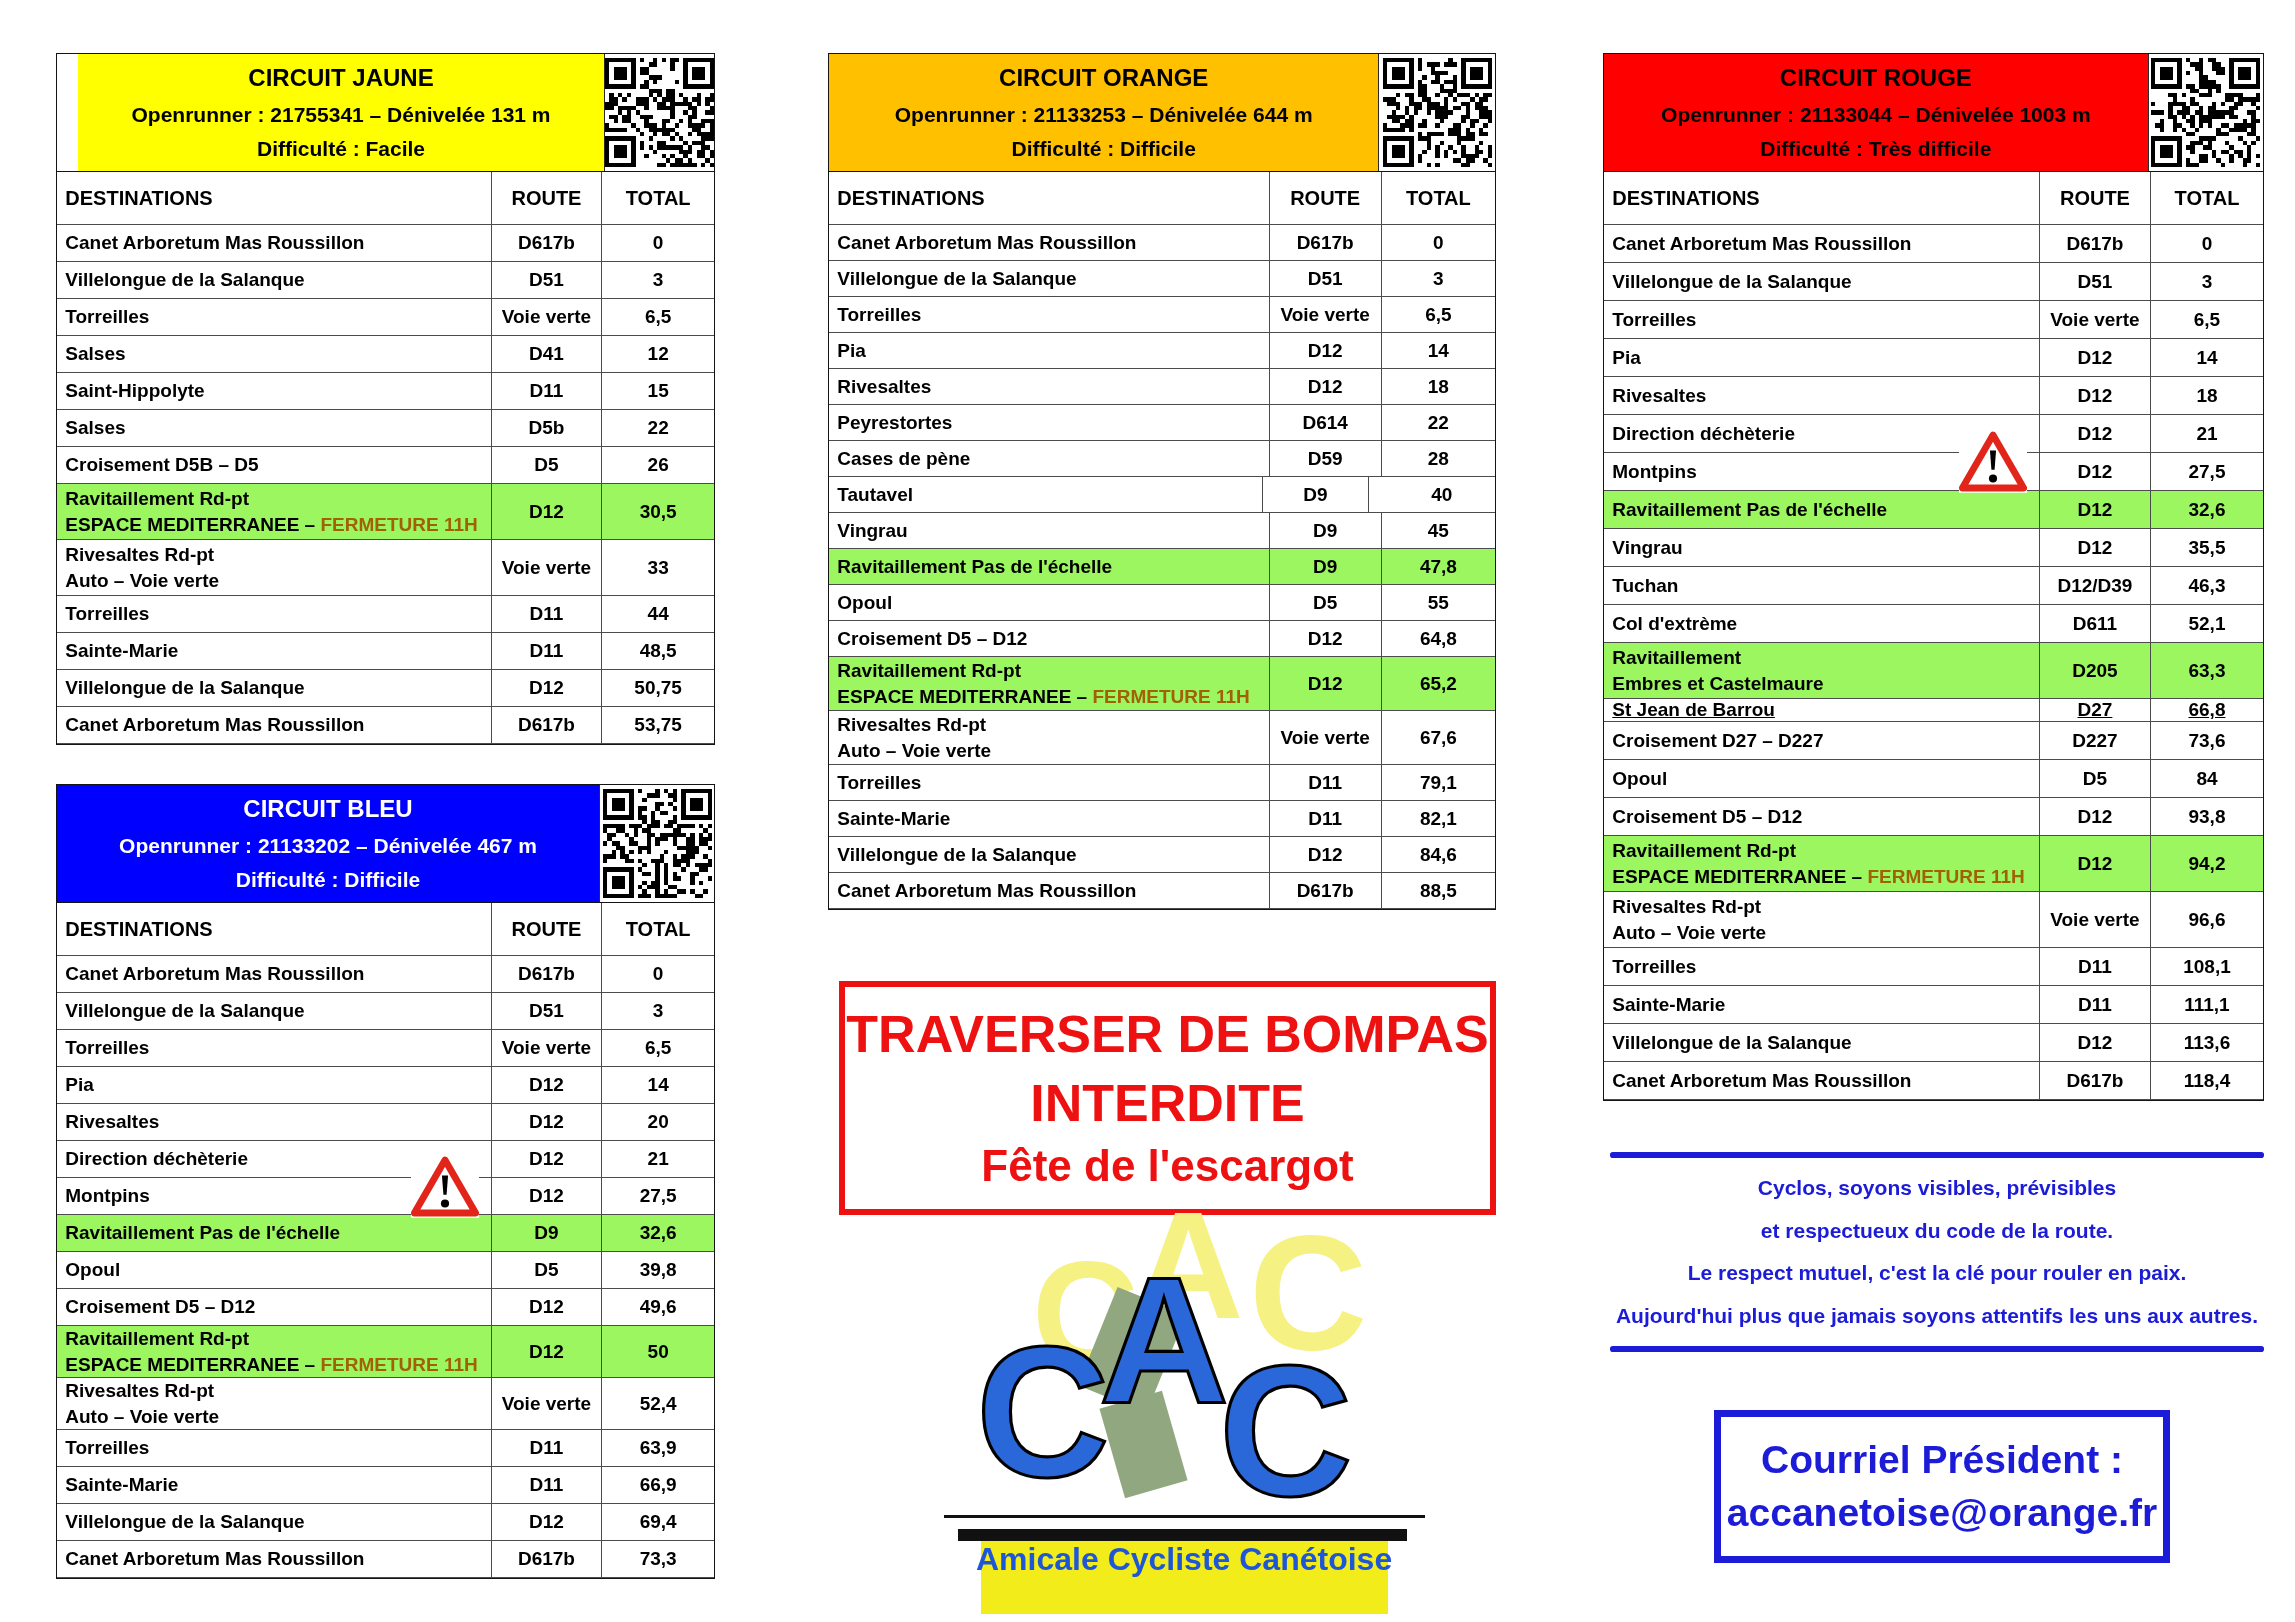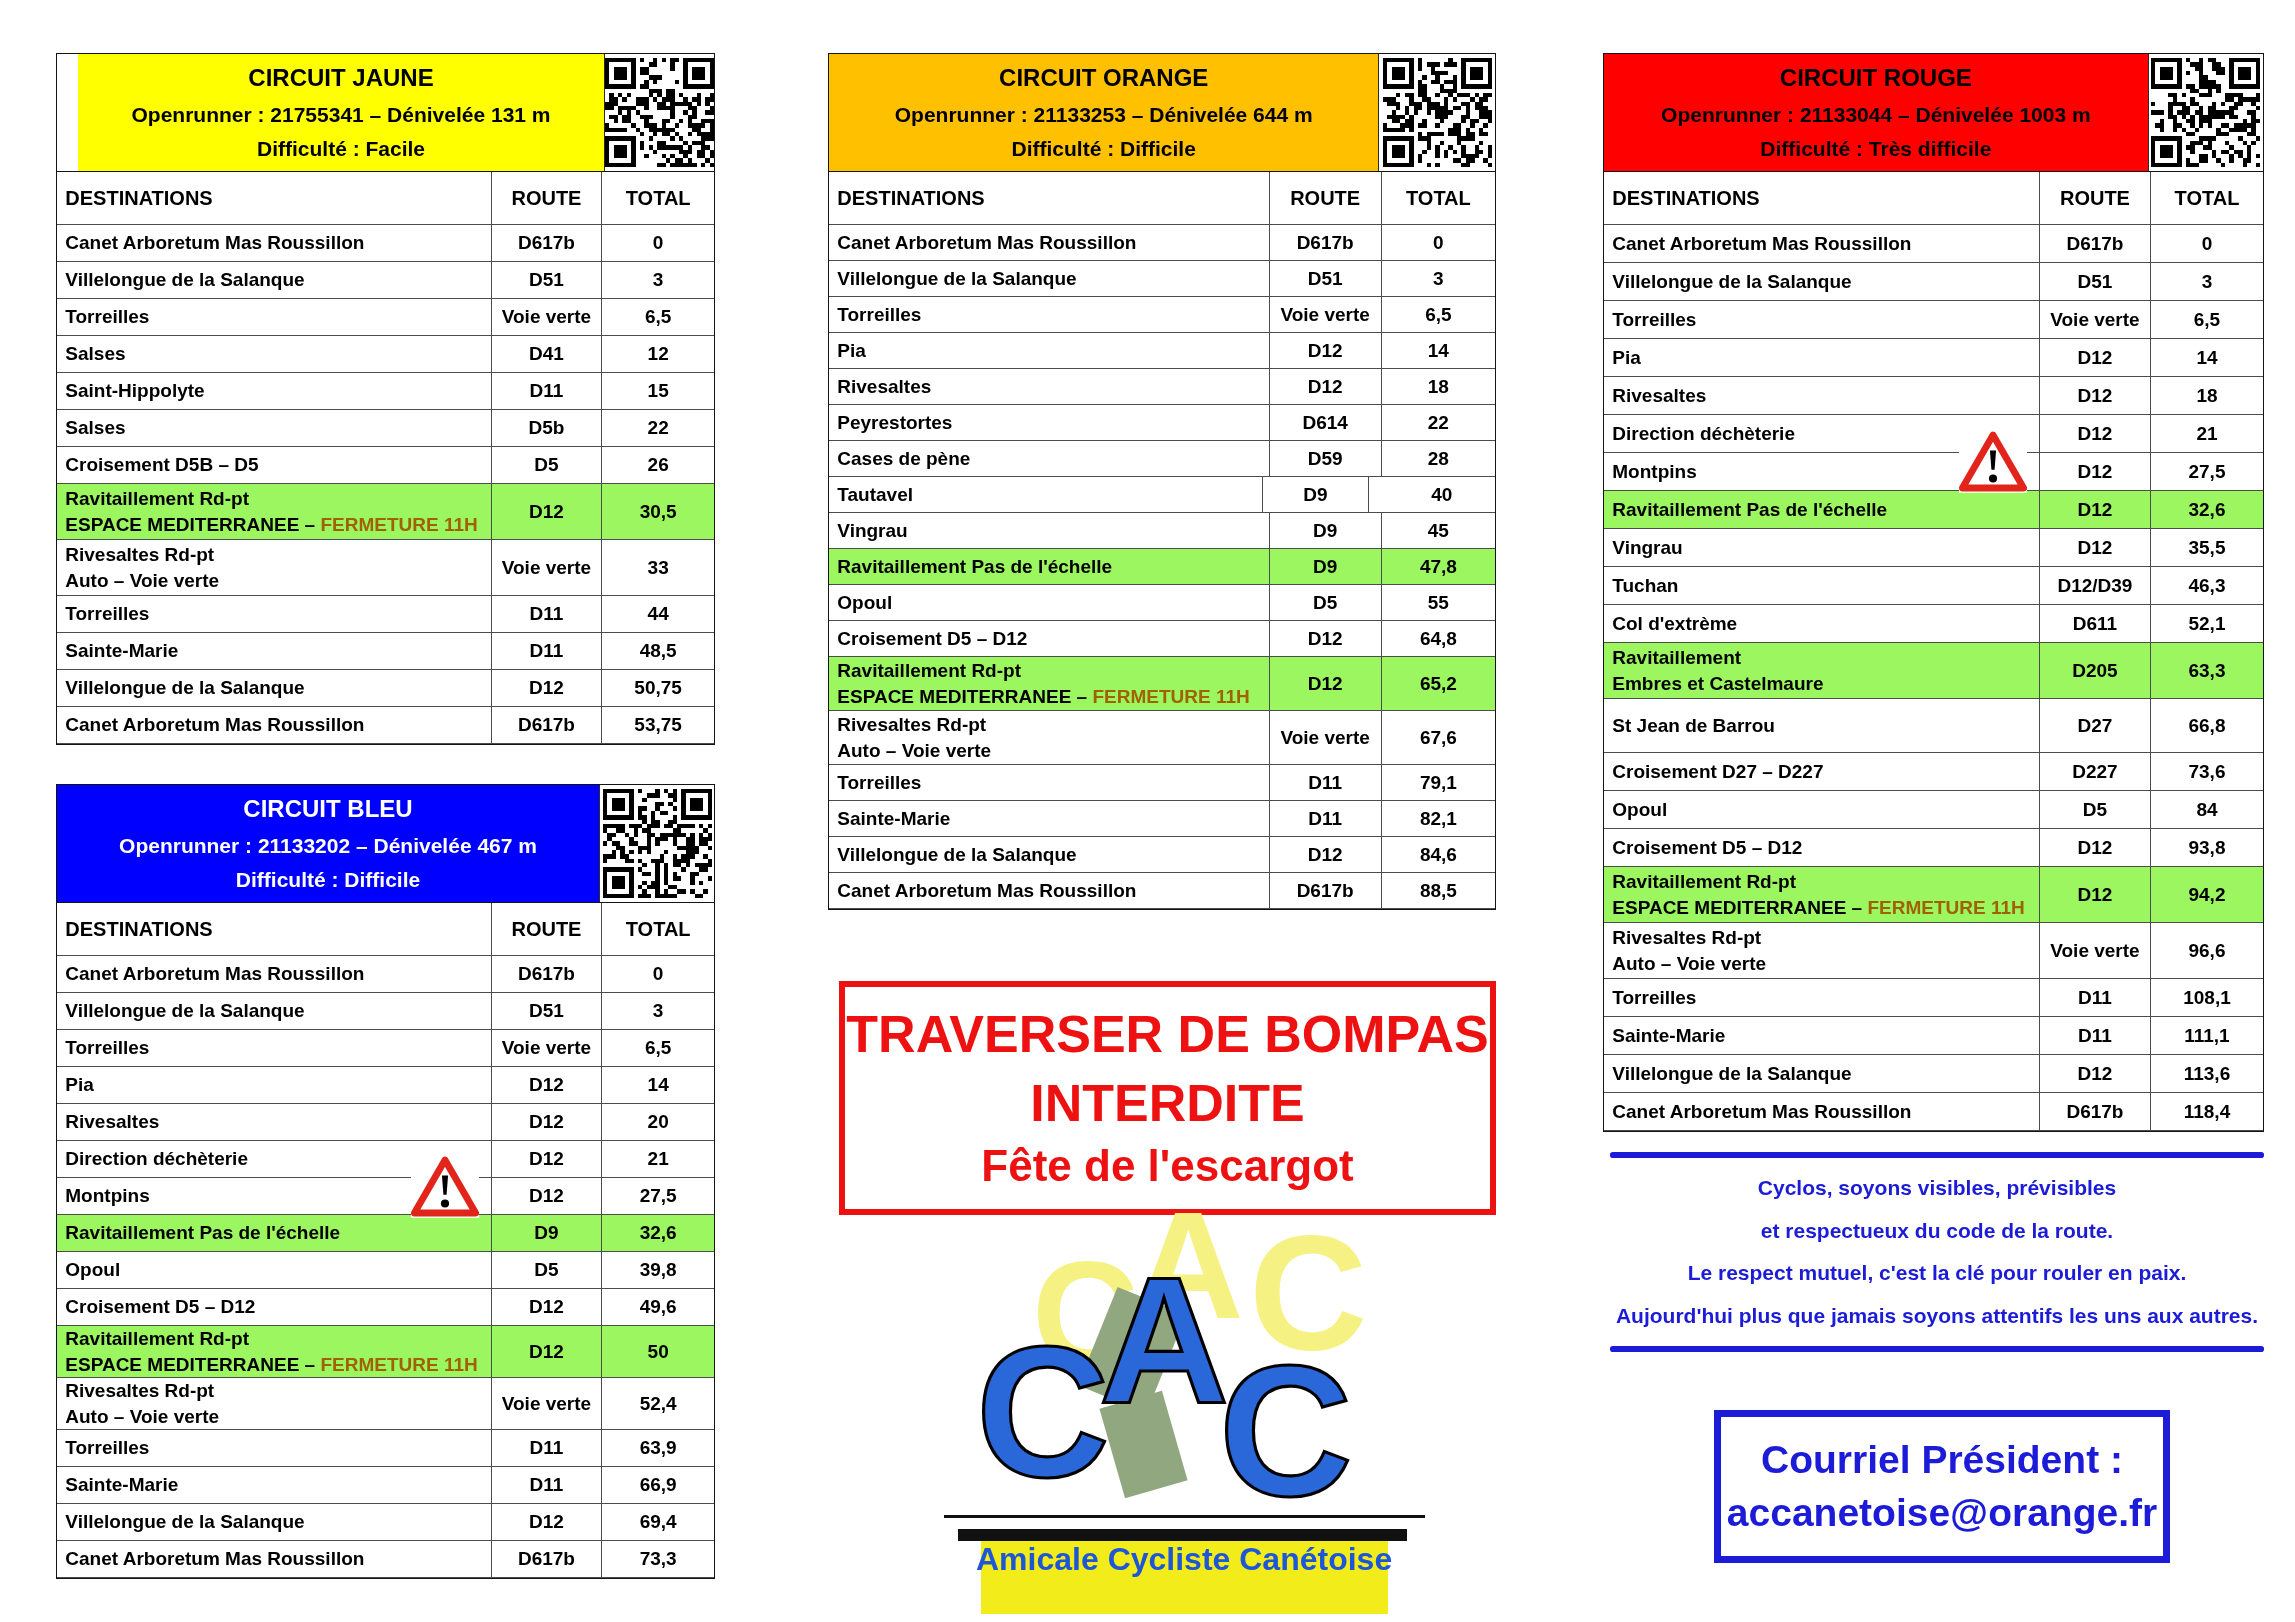--- a/index.html
+++ b/index.html
@@ -1439,21 +1439,21 @@
   <div class="row green" style="height: 56px;">
     <div class="c-dest">
             <div class="dline">Ravitaillement</div>
             <div class="dline">Embres et Castelmaure</div>
           </div>
     <div class="c-route">D205</div>
     <div class="c-total">63,3</div>
 
   </div>
 
-  <div class="row" style="height: 54px;">
+  <div class="row" style="height: 23px; text-decoration: underline;">
     <div class="c-dest">
             <div class="dline">St Jean de Barrou</div>
           </div>
     <div class="c-route">D27</div>
     <div class="c-total">66,8</div>
 
   </div>
 
   <div class="row" style="height: 38px;">
     <div class="c-dest">

